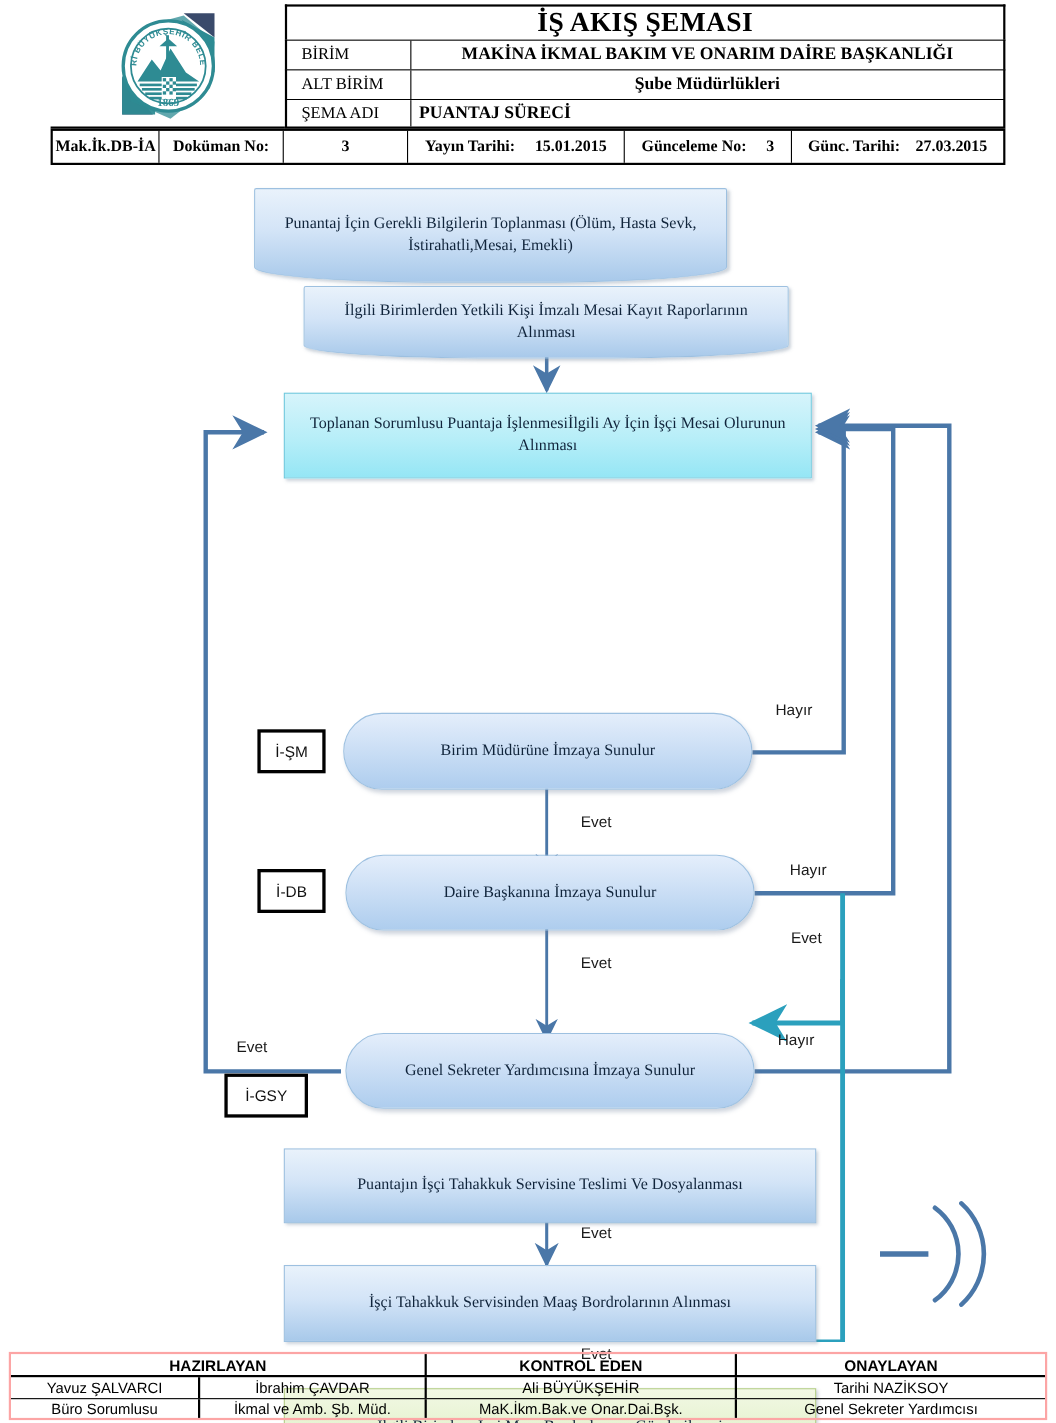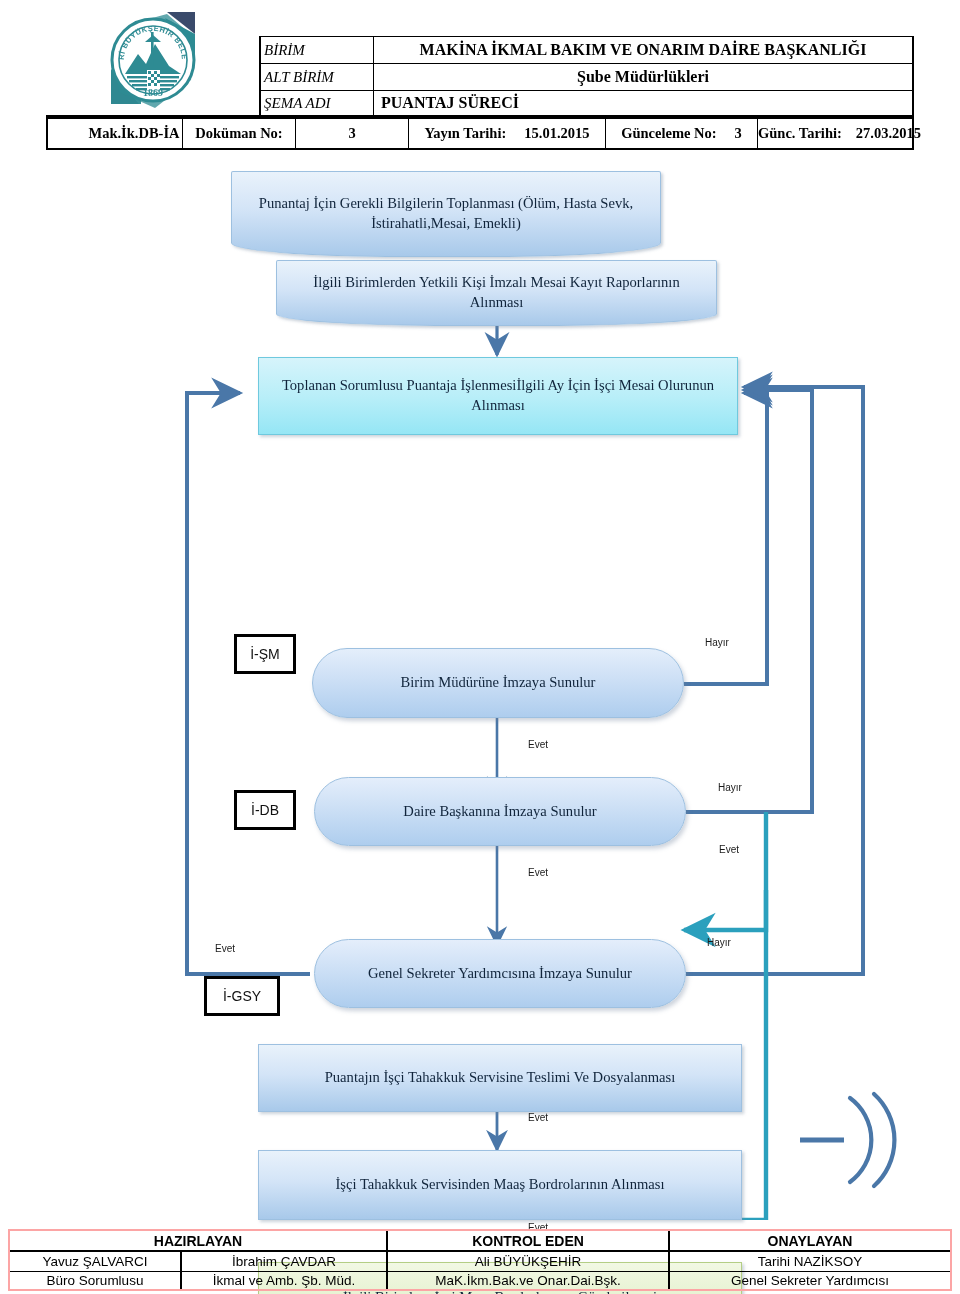--- a/index.html
+++ b/index.html
@@ -34,42 +34,41 @@
   .hdr-r2 { top:32px; height:27px; }
   .hdr-r3 { top:59px; height:27px; }
   .hdr-r4 { top:86px; height:27px; }
   .hdr-r2, .hdr-r3, .hdr-r4 {
     border-left:2px solid #000; border-top:1px solid #000; border-right:2px solid #000;
     display:flex;
   }
   .hdr-r4 { border-bottom:2px solid #000; }
   .hdr-lbl {
     width:113px; flex:0 0 113px; border-right:1px solid #000;
-    display:flex; align-items:center; padding-left:3px;
+    display:flex; align-items:center; padding-left:13px;
     font-size:15px;
-    font-style:italic;
   }
   .hdr-val {
     flex:1 1 auto; display:flex; align-items:center;
     font-size:16px; font-weight:bold; padding-left:7px;
   }
   .hdr-val.ctr { justify-content:center; padding-left:0; }
 
   
   .docstrip {
     position:absolute; left:0; top:113px; width:868px; height:33px;
     border:2px solid #000; display:flex;
     font-size:14.5px; font-weight:bold;
   }
   .ds-cell {
     display:flex; align-items:center; justify-content:center;
     border-right:1.5px solid #000; white-space:nowrap;
   }
   .ds-cell:last-child { border-right:none; }
-  .ds-code   { flex:0 0 97px;margin-left:38px; }
+  .ds-code   { flex:0 0 97px; }
   .ds-doklbl { flex:0 0 113px; }
   .ds-dokno  { flex:0 0 113px; }
   .ds-yay    { flex:0 0 197px; gap:18px; }
   .ds-gunc   { flex:0 0 152px; gap:18px; }
   .ds-gtar   { flex:1 1 auto; gap:14px; }
 
   
   .logo { position:relative; width:96px; height:104px; }
   .logo svg { display:block; }
 
@@ -111,21 +110,21 @@
     position:absolute;
     border:3px solid #000; background:#fff;
     display:flex; align-items:center; justify-content:center;
     font-family:"Liberation Sans", sans-serif;
     font-size:14px; color:#111;
   }
 
   .elbl {
     position:absolute;
     font-family:"Liberation Sans", sans-serif;
-    font-size:10px; color:#1a1a1a; white-space:nowrap;
+    font-size:14px; color:#1a1a1a; white-space:nowrap;
   }
 
   
   .footer {
     position:absolute; left:8px; top:1229px; width:944px; height:62px;
     border:2px solid #fca5a5;
     font-family:"Liberation Sans", sans-serif;
     display:flex; flex-direction:column;
   }
   .f-row { display:flex; flex:1 1 0; }
@@ -186,20 +185,21 @@
         <path id="arcTop" d="M 19 52 A 29 29 0 0 1 77 52" fill="none"></path>
         <text font-family="Liberation Sans, sans-serif" font-size="7.4" font-weight="bold" fill="#2e8b93" letter-spacing="0.6">
           <textPath href="#arcTop" startOffset="50%" text-anchor="middle">KAYSERİ BÜYÜKŞEHİR BELEDİYESİ</textPath>
         </text>
         <text x="48" y="88" text-anchor="middle" font-family="Liberation Serif, serif" font-size="10" font-weight="bold" fill="#2e8b93">1869</text>
       </svg>
     </div>
   </div>
 
   <div class="hdr-right">
+    <div class="hdr-row hdr-title">İŞ AKIŞ ŞEMASI</div>
 
     <div class="hdr-row hdr-r2">
       <div class="hdr-lbl">BİRİM</div>
       <div class="hdr-val ctr">MAKİNA İKMAL BAKIM VE ONARIM DAİRE BAŞKANLIĞI</div>
     </div>
 
     <div class="hdr-row hdr-r3">
       <div class="hdr-lbl">ALT BİRİM</div>
       <div class="hdr-val ctr">Şube Müdürlükleri</div>
     </div>
@@ -308,21 +308,21 @@
   </div>
 
   <div class="node n-proc" style="left:258px; top:1000px; width:484px; height:70px;">
     <span>İşçi Tahakkuk Servisinden Maaş Bordrolarının Alınması</span>
   </div>
 
   <div class="node n-green" style="left:258px; top:1112px; width:484px; height:72px;">
     <span>İlgili Birimlere İşçi Maaş Bordrolarının Gönderilmesi</span>
   </div>
 
-  <div class="tag" style="left:234px; top:484px; width:62px; height:40px;">
+  <div class="tag" style="left:234px; top:513px; width:62px; height:40px;">
     <span>İ-ŞM</span>
   </div>
   <div class="tag" style="left:234px; top:640px; width:62px; height:40px;">
     <span>İ-DB</span>
   </div>
   <div class="tag" style="left:204px; top:826px; width:76px; height:40px;">
     <span>İ-GSY</span>
   </div>
 
   <div class="elbl" style="left:705px; top:487px;">Hayır</div>

